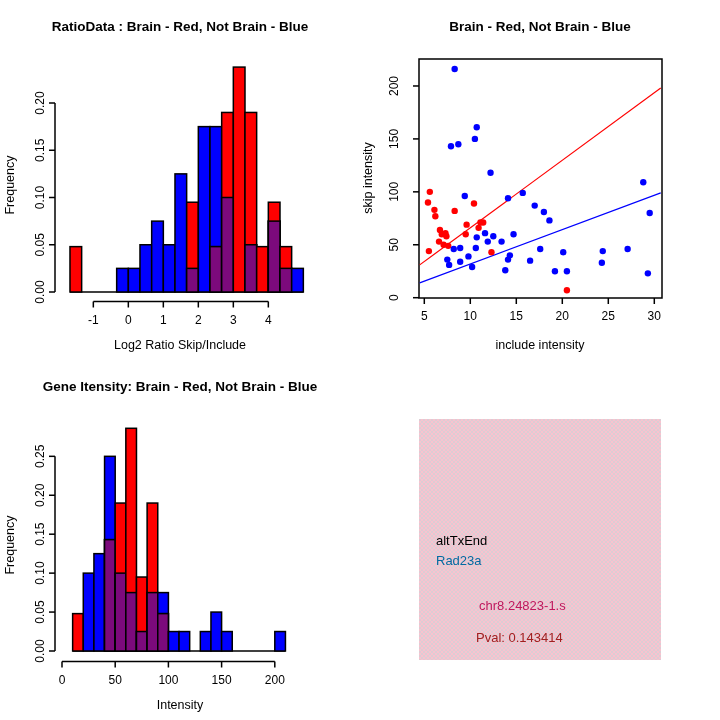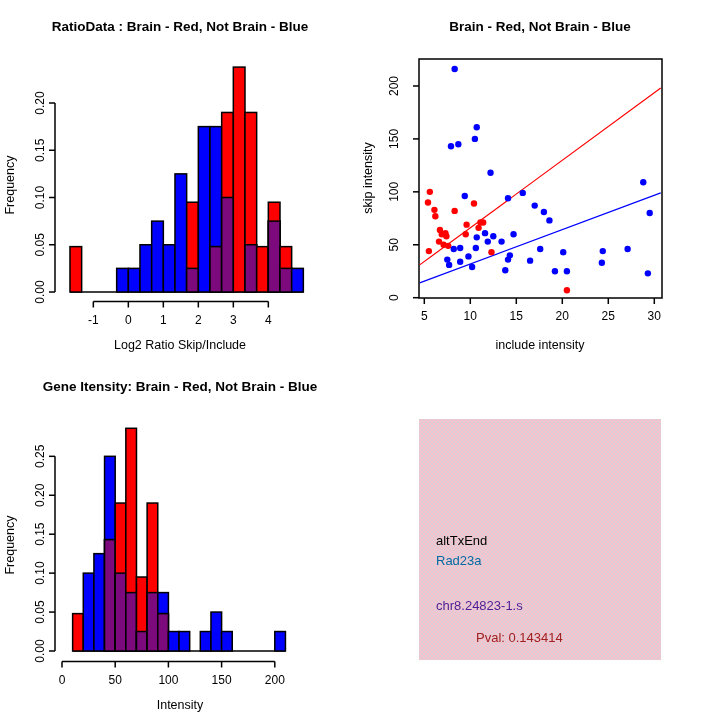--- a/index.html
+++ b/index.html
@@ -253,15 +253,15 @@
           <rect x="221.60000000000002" y="631.5325" width="10.64" height="19.4675" fill="#0000ff" stroke="#000000" stroke-width="1.5"></rect>
           <rect x="274.8" y="631.5325" width="10.64" height="19.4675" fill="#0000ff" stroke="#000000" stroke-width="1.5"></rect>
         </g>
       </g>
     </svg>
 
   <div class="info-box"></div>
 
   <div class="info-text" style="top: 509px; color: rgb(0, 0, 0); margin-top: 24px;">altTxEnd</div>
   <div class="info-text" style="top: 553px; color: #0369a1;">Rad23a</div>
-  <div class="info-text" style="top: 598px; color: #4c1d95;">chr8.24823-1.s</div>
+  <div class="info-text" style="top: 598px; color: #be185d; margin-left: 43px;">chr8.24823-1.s</div>
   <div class="info-text" style="top: 630px; color: rgb(160, 32, 32); padding-left: 40px;">Pval: 0.143414</div>
 </div>
 
 </body></html>

